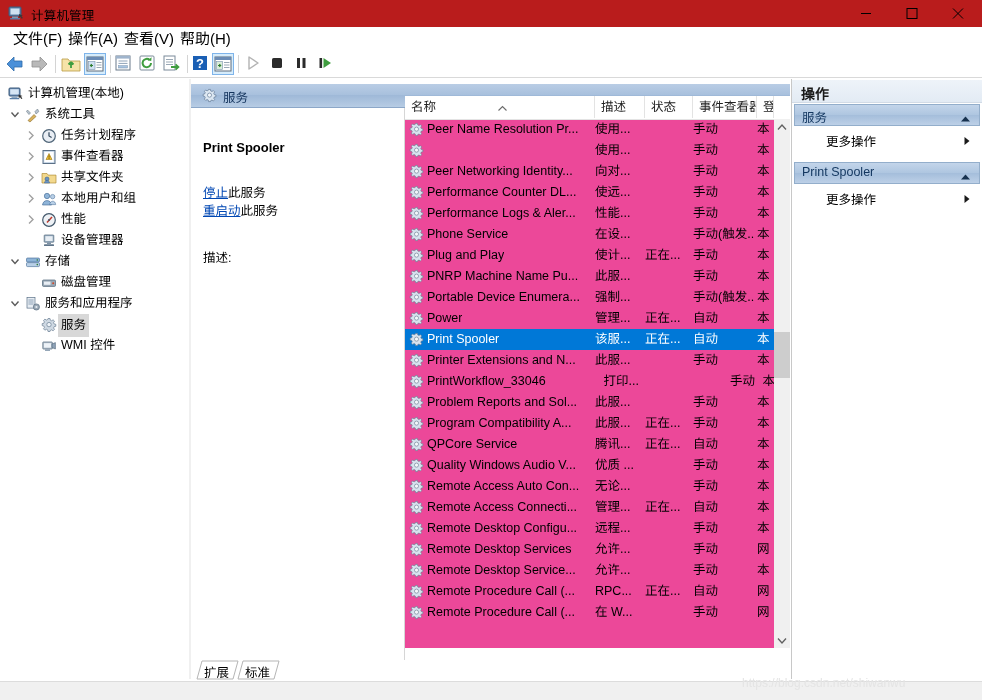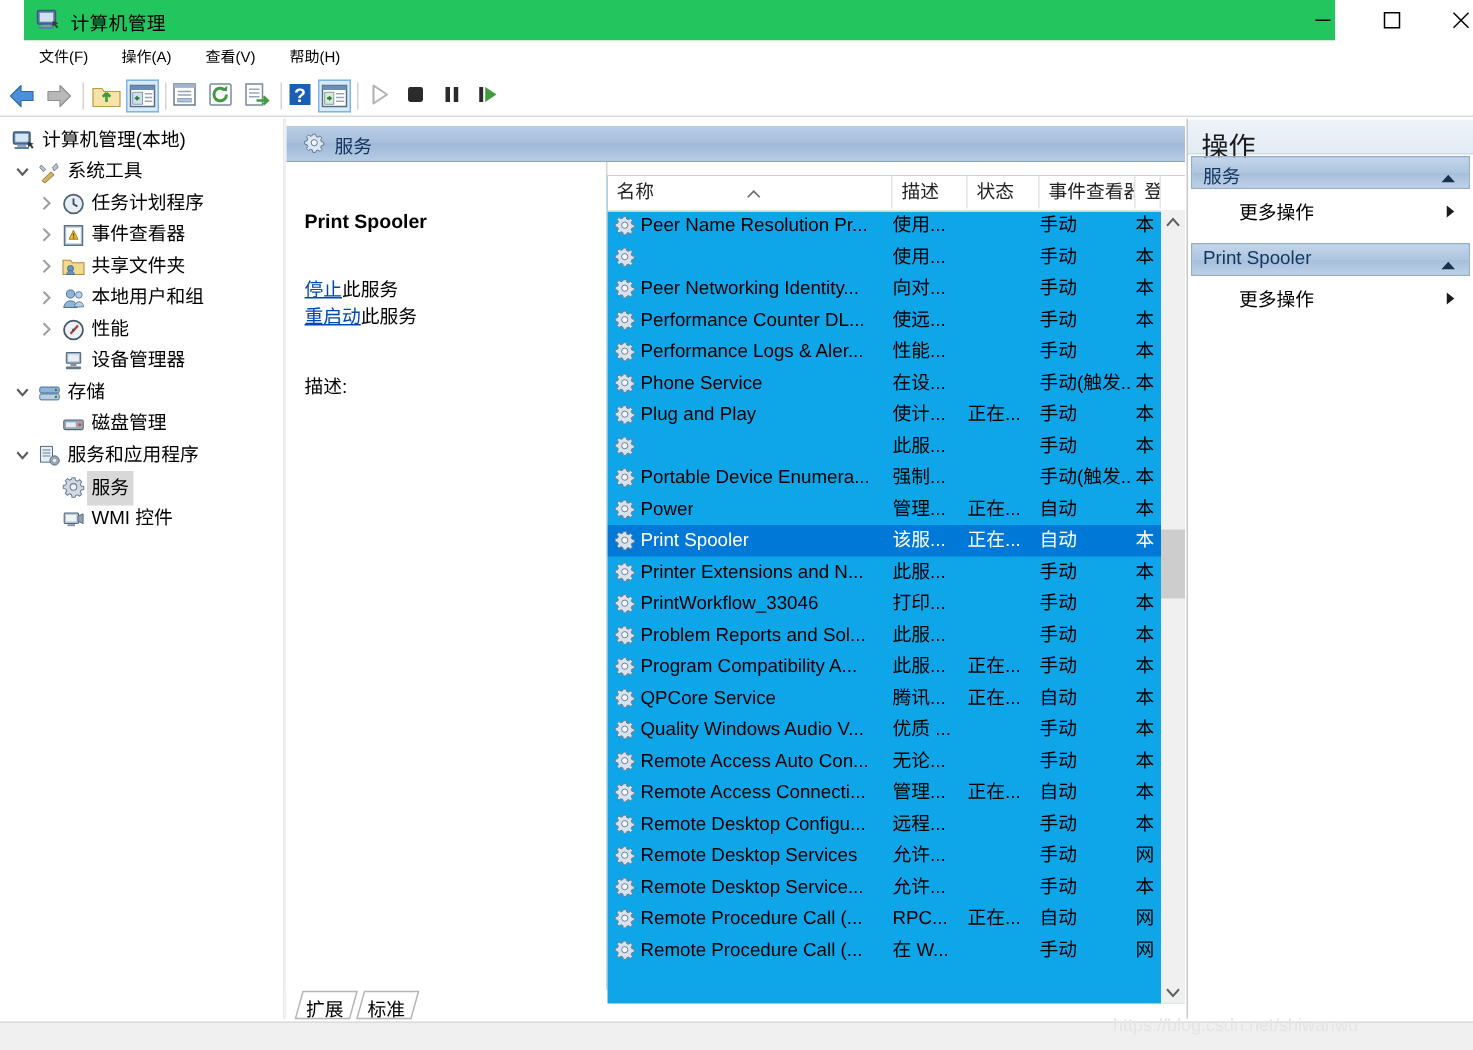--- a/index.html
+++ b/index.html
@@ -5,29 +5,29 @@
   html,body{margin:0;padding:0;}
   body{
     width:982px;height:700px;overflow:hidden;
     font-family:"Liberation Sans","DejaVu Sans",sans-serif;
     font-size:12.5px;color:#000;background:#fff;
     -webkit-font-smoothing:none;
   }
   .app{position:relative;width:982px;height:700px;background:#fff;}
 
   
-  .titlebar{position:absolute;left:16px;top:0;width:874px;height:27px;background:#22c55e;}
+  .titlebar{position:absolute;left:0;top:0;width:982px;height:27px;background:#b91c1c;}
   .title-ico{position:absolute;left:8px;top:5px;width:17px;height:17px;}
   .title-text{position:absolute;left:31px;top:5px;font-size:12.5px;color:#000;letter-spacing:.2px;}
   .wbtn{position:absolute;top:0;width:46px;height:27px;cursor:default;}
   .wbtn .gl{position:absolute;left:0;top:0;width:46px;height:27px;}
 
   
   .menubar{position:absolute;left:0;top:27px;width:982px;height:24px;background:#fff;}
-  .menu-item{position:absolute;top:3px;height:18px;padding:0 7px;line-height:18px;font-size:10px;cursor:default;margin-left:13px;}
+  .menu-item{position:absolute;top:3px;height:18px;padding:0 7px;line-height:18px;font-size:15px;cursor:default;}
 
   
   .toolbar{position:absolute;left:0;top:51px;width:982px;height:26px;background:#fff;}
   .tb-sep{position:absolute;top:4px;width:1px;height:18px;background:#d4d4d4;}
   .tb-btn{position:absolute;top:2px;width:22px;height:22px;cursor:default;}
   .tb-btn.active{background:#d6ecfb;border:1px solid #7eb4ea;box-sizing:border-box;}
   .tb-btn svg{display:block;}
   .tb-hline{position:absolute;left:0;top:77px;width:982px;height:1px;background:#d9d9d9;}
 
   
@@ -51,21 +51,21 @@
 
   
   .detail{position:absolute;left:0;top:24px;width:213px;height:552px;background:#fff;border-right:1px solid #d6d6d6;overflow:hidden;}
   .detail-title{position:absolute;left:12px;top:32px;font-weight:bold;font-size:13px;}
   .lnk{position:absolute;left:12px;white-space:nowrap;font-size:12.5px;}
   .lnk a{color:#0047b3;text-decoration:underline;cursor:pointer;}
   .detail-desc-label{position:absolute;left:12px;top:139px;font-size:12.5px;}
   .detail-desc{position:absolute;left:12px;top:156px;width:190px;font-size:12.5px;line-height:17.5px;}
 
   
-  .lvwrap{position:absolute;left:214px;top:33px;width:385px;height:552px;background:#0ea5e9;overflow:hidden;}
+  .lvwrap{position:absolute;left:214px;top:12px;width:385px;height:552px;background:#ec4899;overflow:hidden;}
   .lv-header{position:absolute;left:0;top:0;width:385px;height:23px;background:#fff;border-bottom:1px solid #e3e3e3;}
   .lv-col{position:absolute;top:0;height:22px;line-height:22px;font-size:12.5px;color:#222;
           border-right:1px solid #e3e3e3;box-sizing:border-box;padding-left:6px;
           white-space:nowrap;overflow:hidden;cursor:default;}
   .sortmark{position:absolute;top:2px;font-size:9px;color:#666;}
   .lv-body{position:absolute;left:0;top:23px;width:369px;height:507px;overflow:hidden;}
   .row{position:absolute;left:0;width:369px;height:21px;line-height:21px;white-space:nowrap;font-size:12.5px;cursor:default;}
   .row.sel{background:#0078d7;color:#fff;}
   .row .gico{position:absolute;left:4px;top:3px;width:15px;height:15px;}
   .cname{position:absolute;left:22px;overflow:hidden;white-space:nowrap;}
@@ -76,21 +76,21 @@
 
   
   .vsb{position:absolute;left:369px;top:23px;width:16px;height:530px;background:#f0f0f0;}
   .vsb .arw{position:absolute;left:0;width:16px;height:17px;background:#f0f0f0;cursor:default;}
   .vsb .thumb{position:absolute;left:0;width:16px;background:#cdcdcd;cursor:default;}
 
   
   .actions{position:absolute;left:791px;top:79px;width:191px;height:600px;background:#fff;border-left:1px solid #c8c8c8;overflow:hidden;}
   .act-head{position:absolute;left:0;top:1px;width:190px;height:22px;
             background:linear-gradient(to bottom,#eef3f9,#e3ebf4);border-bottom:1px solid #d2dbe6;}
-  .act-head span{position:absolute;left:9px;top:3px;font-weight:normal;font-size:18px;color:#1a1a1a;}
+  .act-head span{position:absolute;left:9px;top:3px;font-weight:bold;font-size:14px;color:#1a1a1a;}
   .act-group{position:absolute;left:2px;width:186px;height:22px;
              background:linear-gradient(to bottom,#c3d5ea 0%,#aec6e0 50%,#a5bedb 52%,#bdd0e7 100%);
              border:1px solid #93aecb;box-sizing:border-box;cursor:default;}
   .act-group .gt{position:absolute;left:7px;top:2px;font-size:12.5px;color:#12365f;}
   .act-group .tri{position:absolute;right:8px;top:7px;}
   .act-item{position:absolute;left:2px;width:186px;height:23px;cursor:default;text-decoration:underline;}
   .act-item .at{position:absolute;left:32px;top:3px;font-size:12.5px;}
   .act-item .arr{position:absolute;right:9px;top:7px;}
 
   
@@ -563,20 +563,21 @@
             <span class="cdesc">使计...</span>
             <span class="cstat">正在...</span>
             <span class="cstart">手动</span>
             <span class="clog">本</span>
           </div>
           <div class="row" style="top: 147px;">
             <span class="gico"><svg width="15" height="15" viewBox="0 0 16 16">
                 <path d="M7 1.5h2l.35 1.7 1.3.55 1.45-.95 1.4 1.4-.95 1.45.55 1.3 1.7.35v2l-1.7.35-.55 1.3.95 1.45-1.4 1.4-1.45-.95-1.3.55L9 14.5H7l-.35-1.7-1.3-.55-1.45.95-1.4-1.4.95-1.45-.55-1.3L1.2 8.6v-2l1.7-.35.55-1.3-.95-1.45 1.4-1.4 1.45.95 1.3-.55z" fill="#d7e2ee" stroke="#6b7f93" stroke-width=".7"></path>
                 <circle cx="8" cy="7.6" r="2.2" fill="#f4f8fb" stroke="#6b7f93" stroke-width=".7"></circle>
               </svg></span>
+            <span class="cname">PNRP Machine Name Pu...</span>
             <span class="cdesc">此服...</span>
             <span class="cstat"></span>
             <span class="cstart">手动</span>
             <span class="clog">本</span>
           </div>
           <div class="row" style="top: 168px;">
             <span class="gico"><svg width="15" height="15" viewBox="0 0 16 16">
                 <path d="M7 1.5h2l.35 1.7 1.3.55 1.45-.95 1.4 1.4-.95 1.45.55 1.3 1.7.35v2l-1.7.35-.55 1.3.95 1.45-1.4 1.4-1.45-.95-1.3.55L9 14.5H7l-.35-1.7-1.3-.55-1.45.95-1.4-1.4.95-1.45-.55-1.3L1.2 8.6v-2l1.7-.35.55-1.3-.95-1.45 1.4-1.4 1.45.95 1.3-.55z" fill="#d7e2ee" stroke="#6b7f93" stroke-width=".7"></path>
                 <circle cx="8" cy="7.6" r="2.2" fill="#f4f8fb" stroke="#6b7f93" stroke-width=".7"></circle>
               </svg></span>
@@ -612,21 +613,21 @@
             <span class="gico"><svg width="15" height="15" viewBox="0 0 16 16">
                 <path d="M7 1.5h2l.35 1.7 1.3.55 1.45-.95 1.4 1.4-.95 1.45.55 1.3 1.7.35v2l-1.7.35-.55 1.3.95 1.45-1.4 1.4-1.45-.95-1.3.55L9 14.5H7l-.35-1.7-1.3-.55-1.45.95-1.4-1.4.95-1.45-.55-1.3L1.2 8.6v-2l1.7-.35.55-1.3-.95-1.45 1.4-1.4 1.45.95 1.3-.55z" fill="#d7e2ee" stroke="#6b7f93" stroke-width=".7"></path>
                 <circle cx="8" cy="7.6" r="2.2" fill="#f4f8fb" stroke="#6b7f93" stroke-width=".7"></circle>
               </svg></span>
             <span class="cname">Printer Extensions and N...</span>
             <span class="cdesc">此服...</span>
             <span class="cstat"></span>
             <span class="cstart">手动</span>
             <span class="clog">本</span>
           </div>
-          <div class="row" style="top: 252px;">
+          <div class="row" style="top: 252px; text-align: right;">
             <span class="gico"><svg width="15" height="15" viewBox="0 0 16 16">
                 <path d="M7 1.5h2l.35 1.7 1.3.55 1.45-.95 1.4 1.4-.95 1.45.55 1.3 1.7.35v2l-1.7.35-.55 1.3.95 1.45-1.4 1.4-1.45-.95-1.3.55L9 14.5H7l-.35-1.7-1.3-.55-1.45.95-1.4-1.4.95-1.45-.55-1.3L1.2 8.6v-2l1.7-.35.55-1.3-.95-1.45 1.4-1.4 1.45.95 1.3-.55z" fill="#d7e2ee" stroke="#6b7f93" stroke-width=".7"></path>
                 <circle cx="8" cy="7.6" r="2.2" fill="#f4f8fb" stroke="#6b7f93" stroke-width=".7"></circle>
               </svg></span>
             <span class="cname">PrintWorkflow_33046</span>
             <span class="cdesc">打印...</span>
             <span class="cstat"></span>
             <span class="cstart">手动</span>
             <span class="clog">本</span>
           </div>

